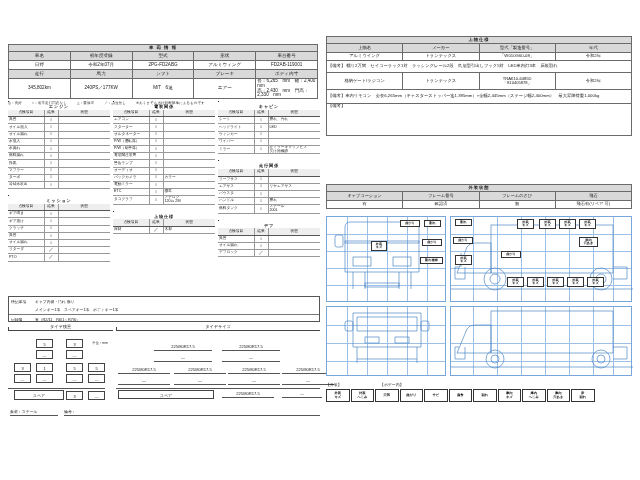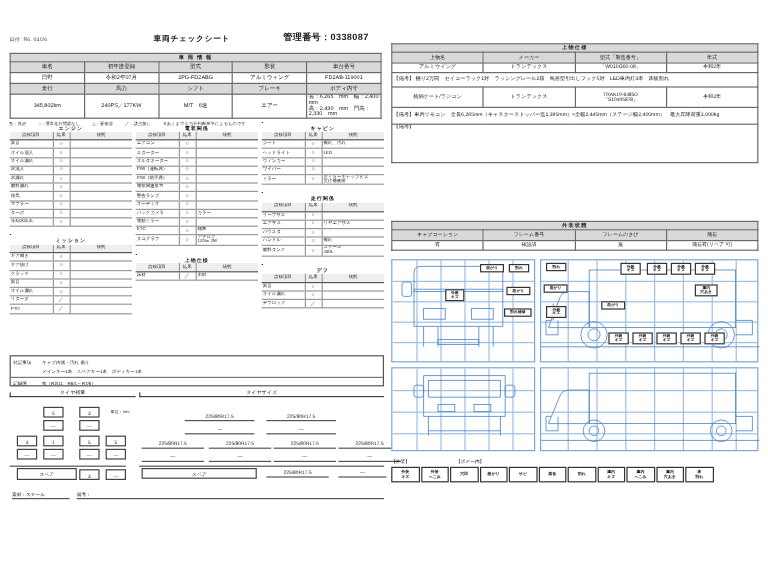--- a/index.html
+++ b/index.html
@@ -193,25 +193,20 @@
     font-size: 3.3px; font-weight: bold; text-align: center;
     display: flex; align-items: center; justify-content: center;
     line-height: 1.0; white-space: normal;
   }
 </style>
 </head>
 <body>
 
 <div class="page">
 
-  <div class="topbar">
-    <div class="date">日付: R6. 03/26</div>
-    <div class="title">車両チェックシート</div>
-    <div class="mgmt">管理番号：0338087</div>
-  </div>
 
   <div class="left-panel">
     <table class="grid veh-info">
       <tbody>
           <tr>
             <td class="hdr band" colspan="5">車 両 情 報</td>
           </tr>
       <tr>
         <td class="hdr" style="width:56px">車名</td>
         <td class="hdr" style="width:60px">初年度登録</td>

